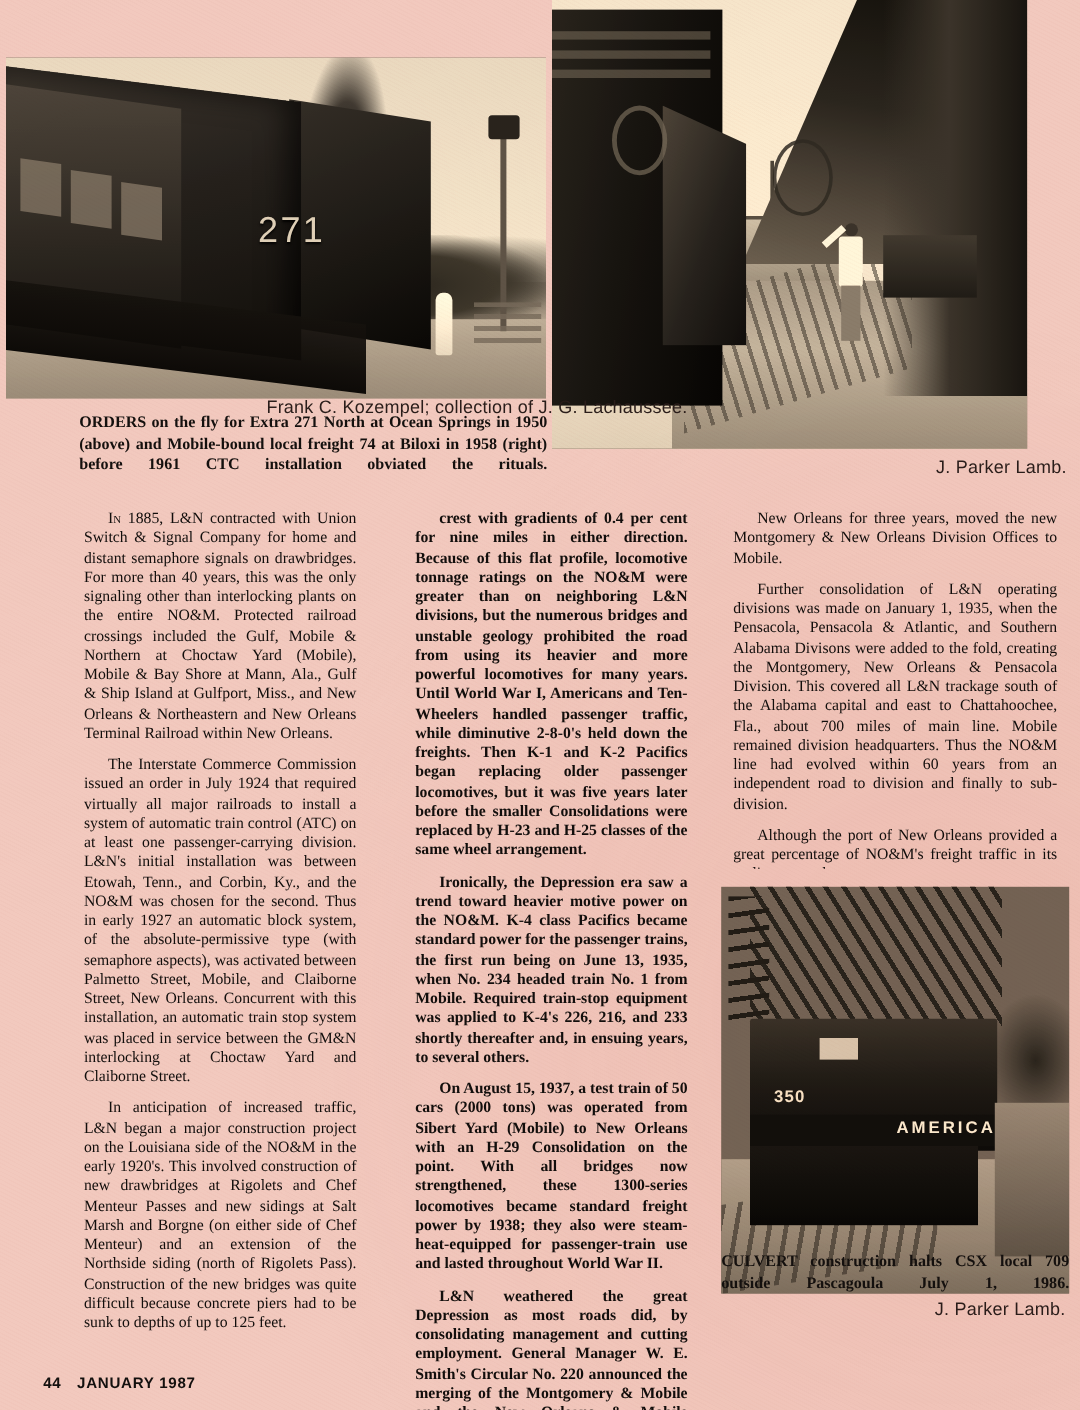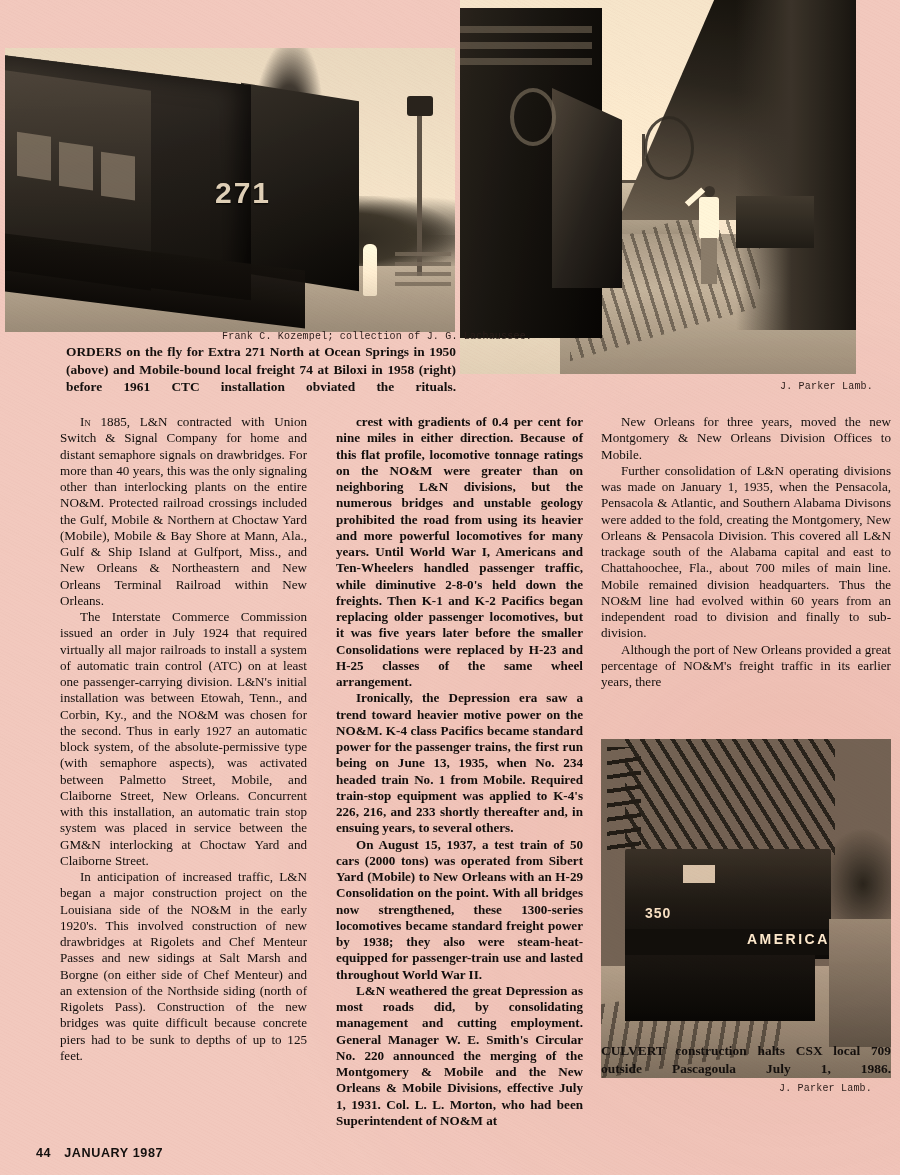--- a/index.html
+++ b/index.html
@@ -66,21 +66,21 @@
     position:absolute; background:#7d7167; opacity:.75;
   }
   .p1-loco {
     position:absolute; left:236px; top:44px; width:118px; height:190px;
     background: linear-gradient(150deg,#332e2a 0%,#1d1a17 60%,#0e0c0a 100%);
     transform: skewY(9deg);
   }
   .p1-num {
     position:absolute; left:210px; top:128px;
     color:#ddd5cb; font-family:"Liberation Sans",sans-serif;
-    font-size:30px; font-weight:700; letter-spacing:2px;
+    font-size:30px; font-weight:400; letter-spacing:2px;
     text-shadow:0 1px 2px rgba(0,0,0,.8);
     opacity:.88;
   }
   .p1-smoke {
     position:absolute; left:250px; top:-10px; width:70px; height:130px;
     background: radial-gradient(ellipse at 48% 78%, rgba(20,16,14,.96) 0%, rgba(26,21,18,.8) 38%, rgba(40,34,30,0) 72%);
     transform: rotate(4deg);
   }
   .p1-trucks {
     position:absolute; left:0; bottom:22px; width:300px; height:58px;
@@ -237,22 +237,22 @@
     background: radial-gradient(ellipse at 60% 50%, #2b2720 0%, rgba(120,110,96,0) 72%);
   }
   .p3-loco-far {
     position:absolute; left:176px; top:216px; width:34px; height:44px;
     background: linear-gradient(180deg,#cdc4b8 0%,#6d6359 70%,#3b342d 100%);
   }
 
   
   .credit {
     position: absolute;
-    font-family: Liberation Mono, monospace;
-    font-size: 10px;
+    font-family: Liberation Sans, sans-serif;
+    font-size: 15px;
     color: #2a1d1a;
     letter-spacing: .2px;
     white-space: nowrap;
   }
   #credit-top-left  { left: 222px; top: 331px; }
   #credit-top-right { left: 780px; top: 381px; }
   #credit-bottom    { left: 779px; top: 1083px; }
 
   .caption {
     position: absolute;
@@ -275,21 +275,21 @@
     line-height: 16.25px;
     color: #120e0c;
     text-align: justify;
     hyphens: auto;
     -webkit-hyphens: auto;
   }
   #col-1 { left: 60px;  top: 414px; width: 247px; }
   #col-2 { left: 336px; top: 414px; width: 247px; font-weight: bold; }
   #col-3 { left: 601px; top: 414px; width: 290px; }
 
-  .col p { margin: 0; text-indent: 20px; }
+  .col p { margin: 10px; text-indent: 20px; }
   .col p.first { text-indent: 20px; }
   .col p.first .dropcap { font-variant: small-caps; }
 
   
   .footer {
     position: absolute;
     left: 36px;
     top: 1146px;
     font-family: "Liberation Sans","DejaVu Sans",sans-serif;
     font-size: 12.6px;

